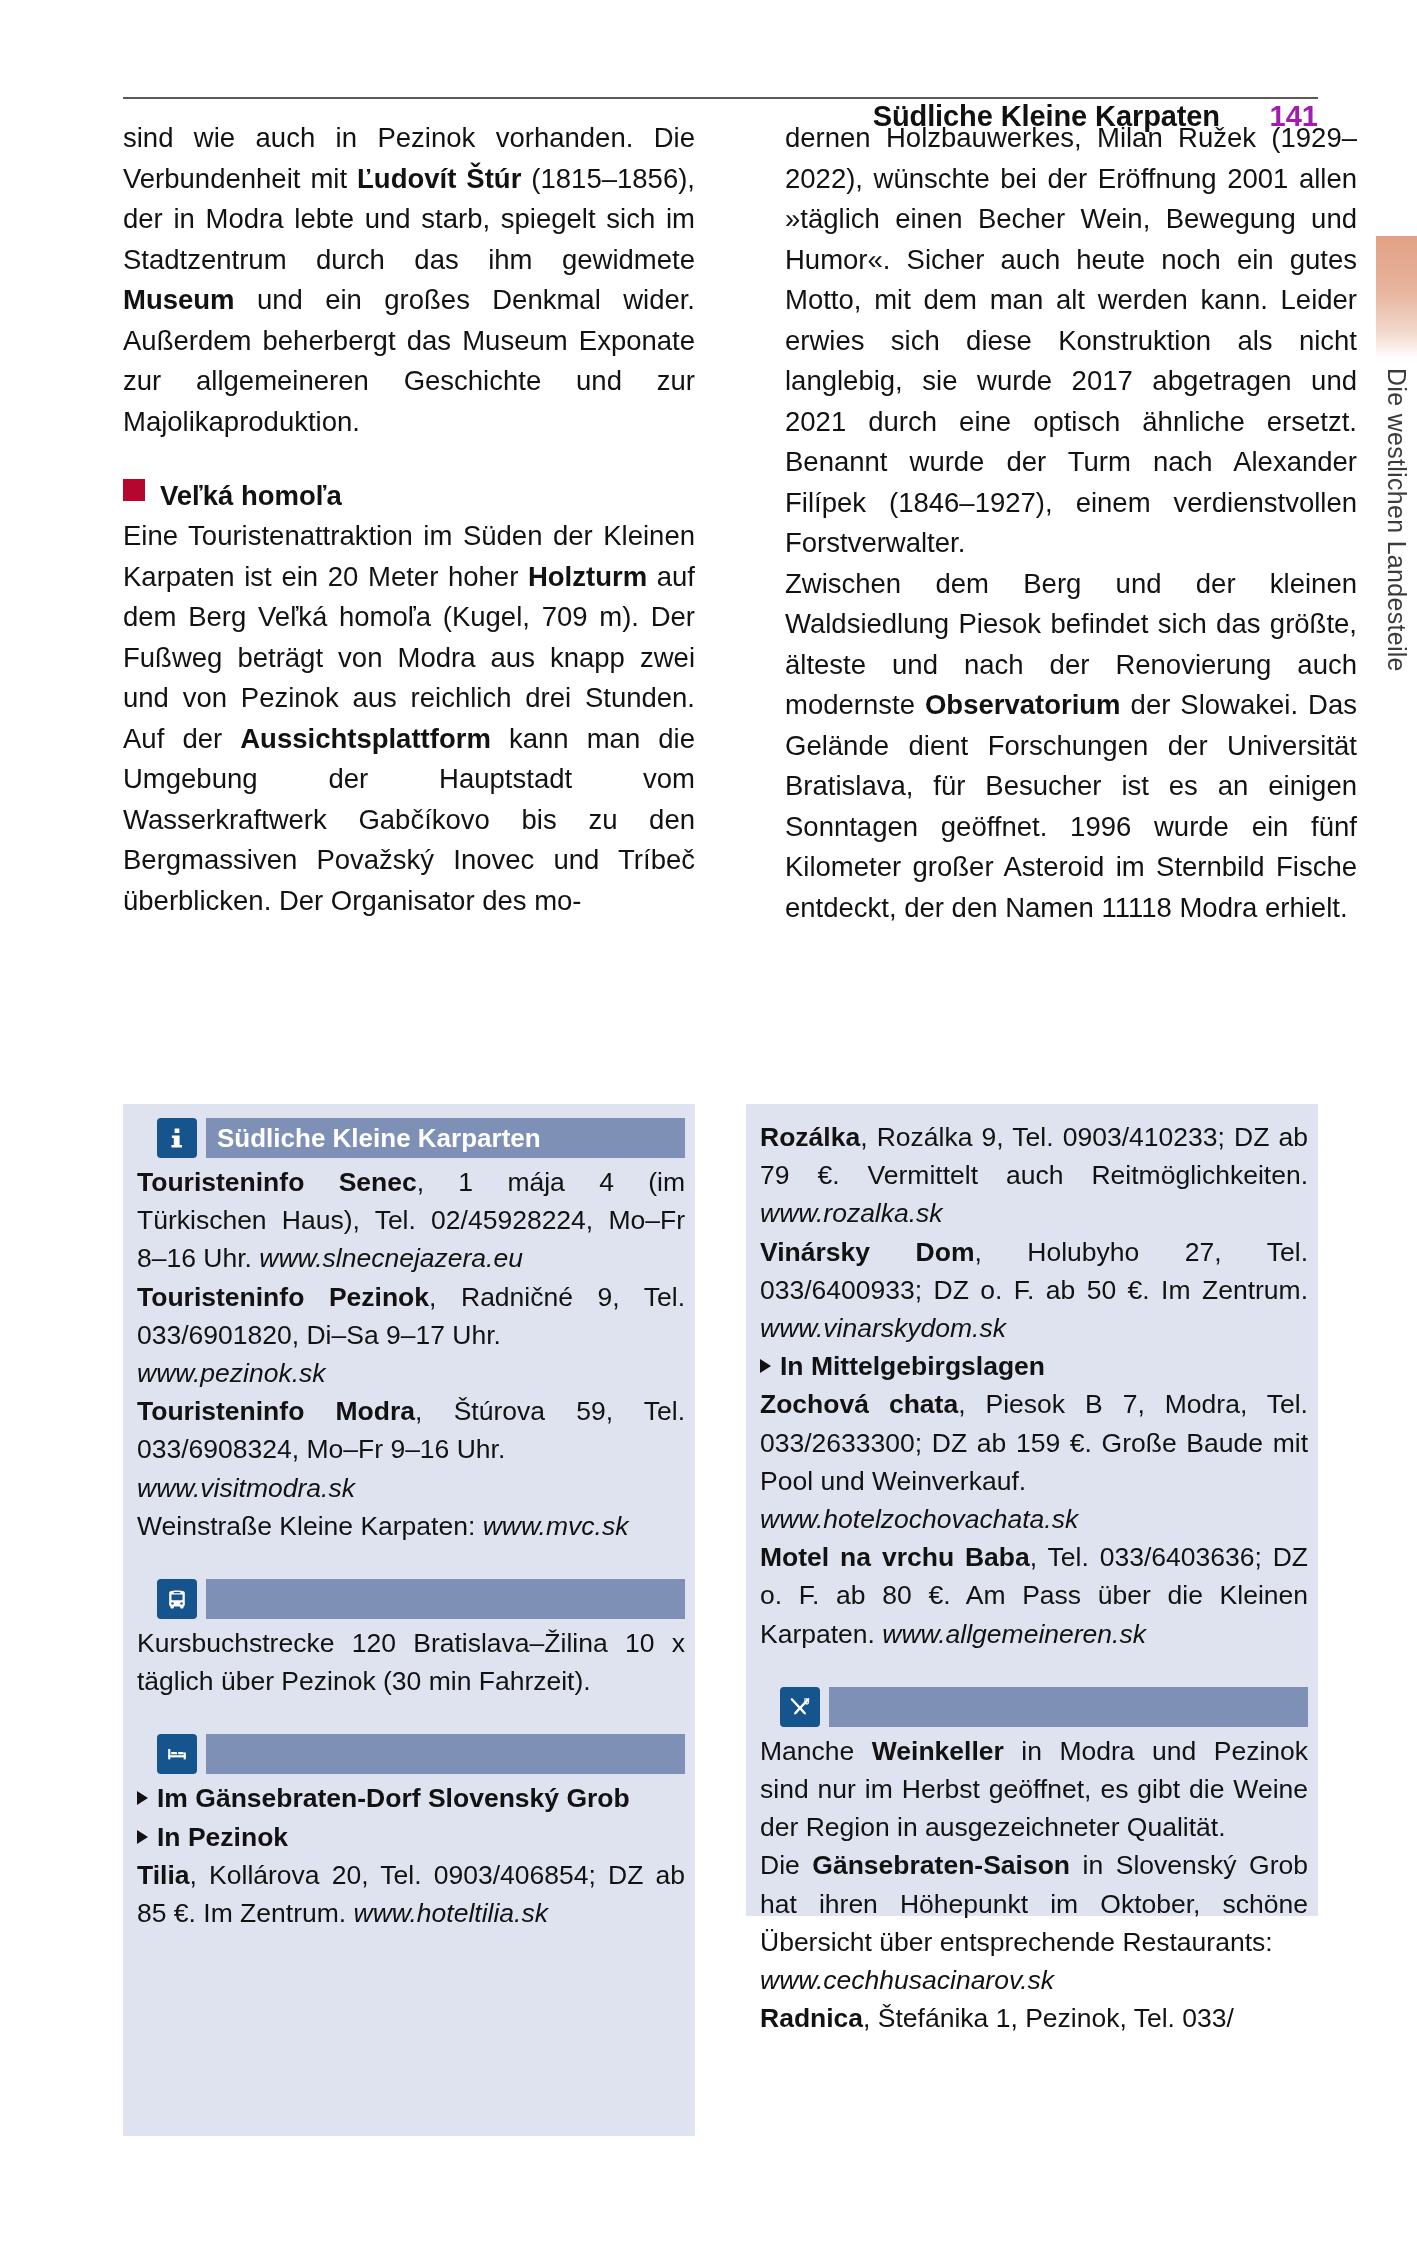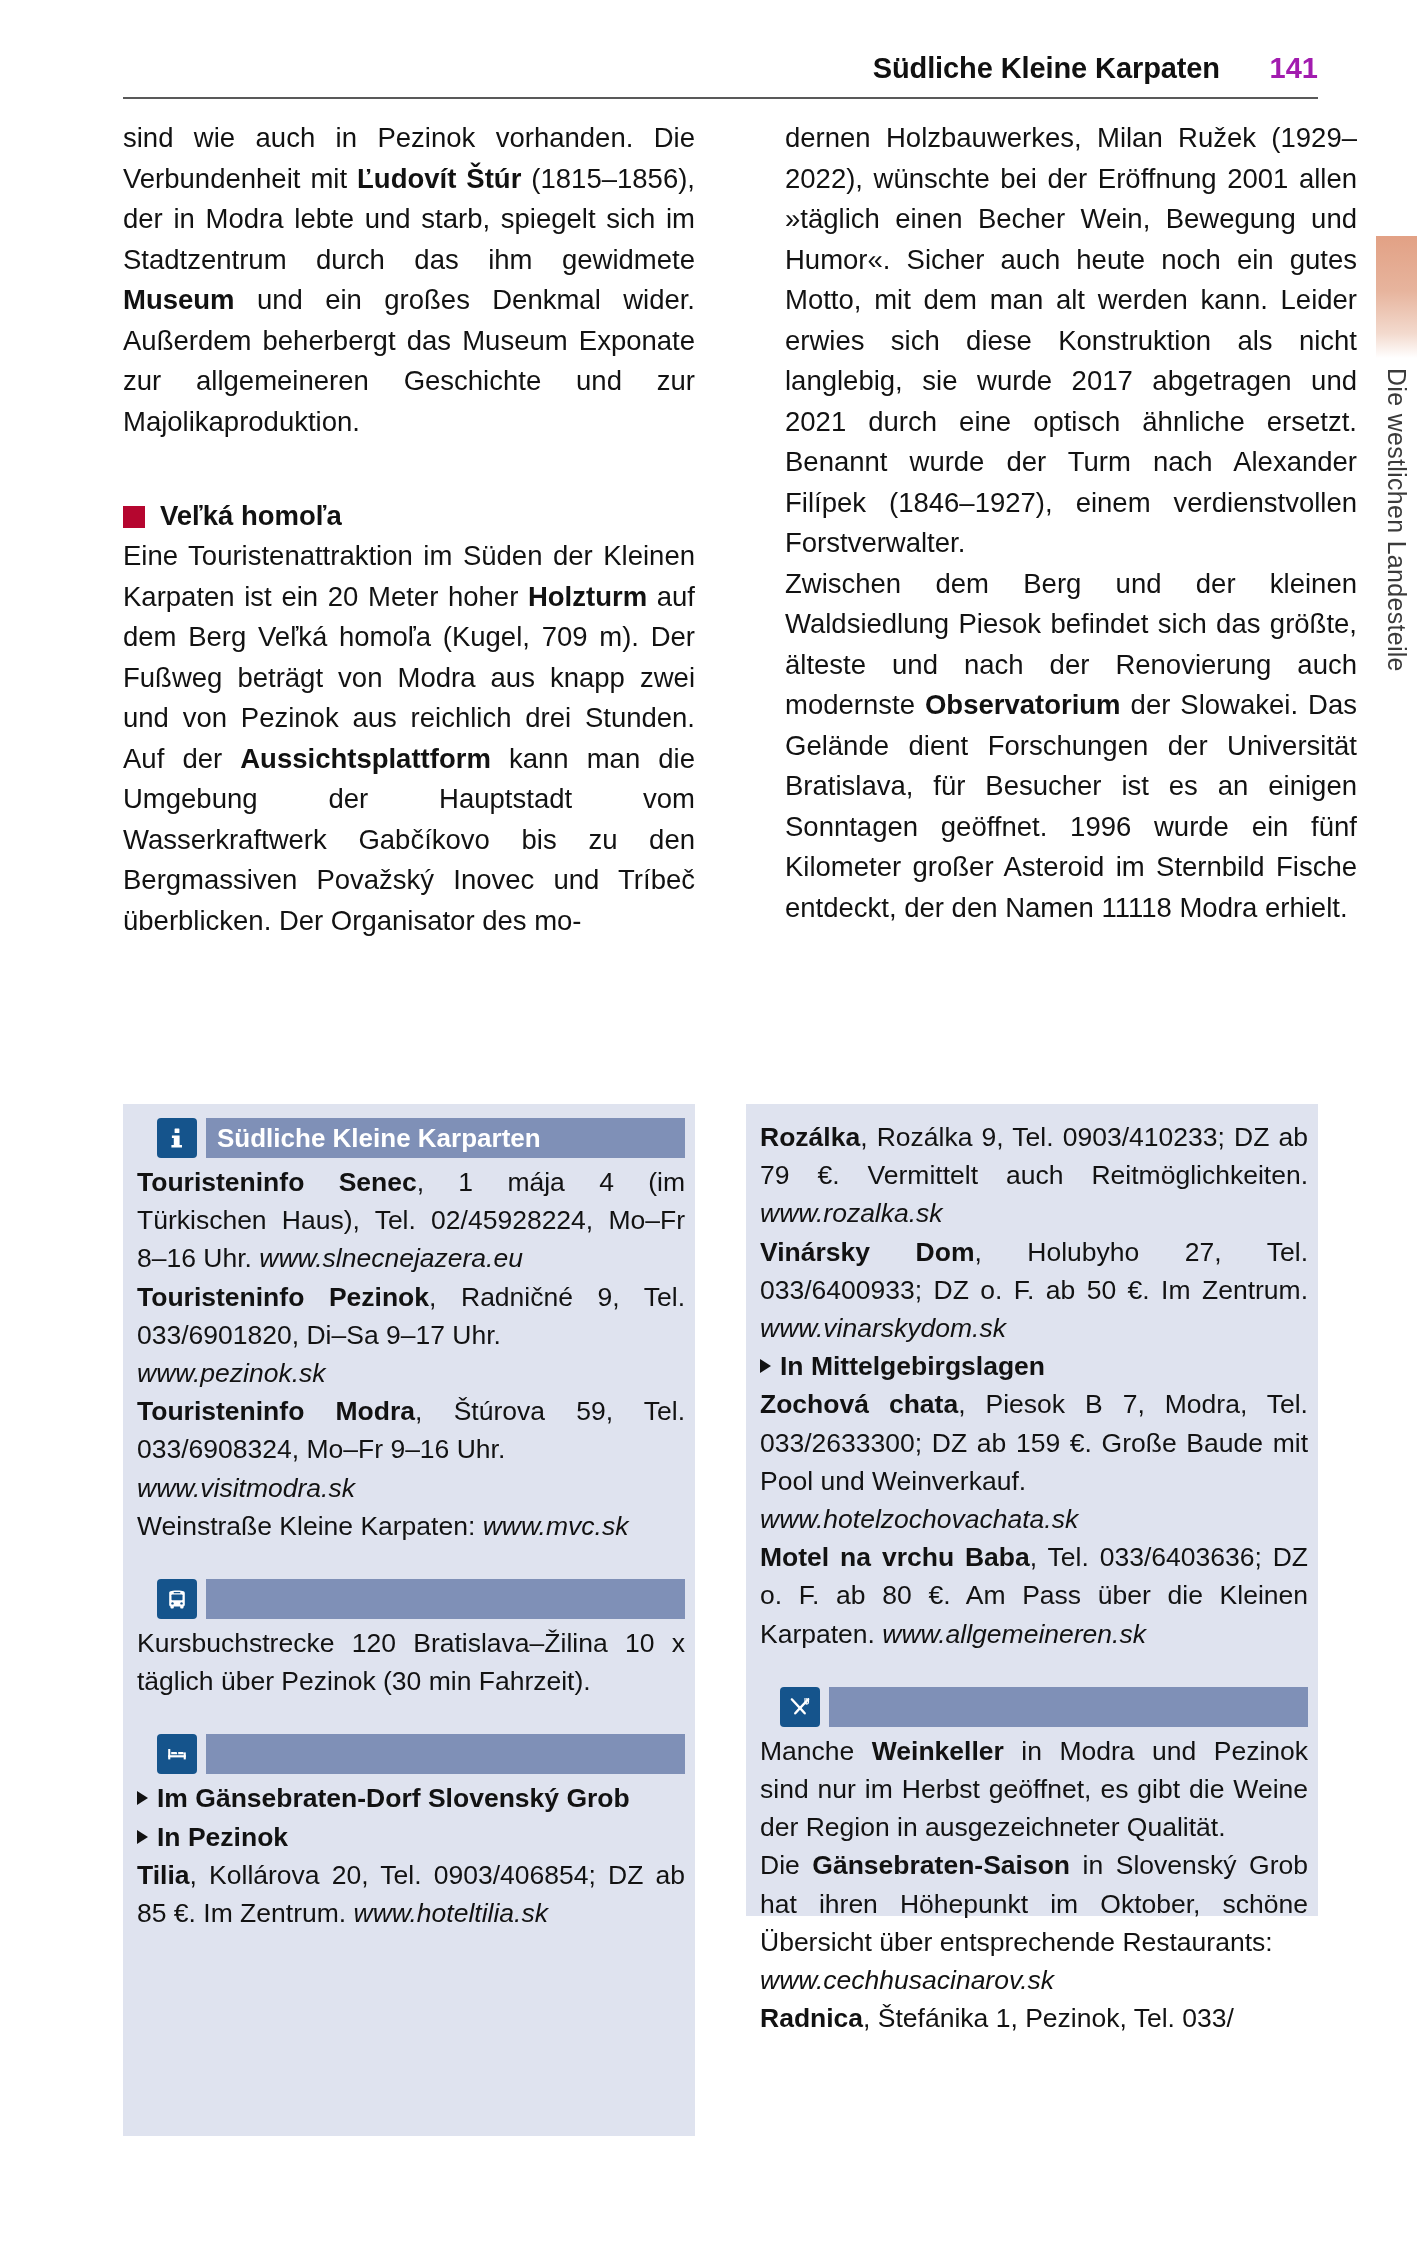--- a/index.html
+++ b/index.html
@@ -15,21 +15,21 @@
 
   
   .runhead{
     position:absolute;left:123px;top:52px;width:1195px;height:52px;
   }
   .runhead .rh-inner{
     display:flex;justify-content:flex-end;align-items:baseline;
     height:44px;
   }
   .rh-title{
-    font-size:29px;font-weight:bold;letter-spacing:-.1px;color:#111;
+    font-size:29px;font-weight:bold;letter-spacing:-.1px;color:#111;margin-top:48px;
   }
   .rh-page{
     font-size:29px;font-weight:bold;color:#a21caf;margin-left:44px;min-width:54px;text-align:right;
   }
   .rh-rule{
     position:absolute;left:0;top:45px;width:1195px;height:2px;background:#595959;
   }
 
   
   .col{position:absolute;top:118px;width:572px;}
@@ -40,22 +40,22 @@
     font-size:27.5px;line-height:40.5px;
     text-align:justify;text-justify:inter-word;
     margin:0 0 0 0;
     hyphens:manual;
   }
   .body-p + .body-p{margin-top:0;}
   .body-p b{font-weight:bold;}
 
   
   .sec-head{
-    display:flex;align-items:center;
-    margin:56px 0 2px 0;
+    display:flex;align-items:flex-start;
+    margin:36px 0 2px 0;
   }
   .sec-bullet{
     width:22px;height:22px;background:#b5062f;flex:0 0 auto;margin-right:15px;
     position:relative;top:1px;
   }
   .sec-title{font-size:27.5px;font-weight:bold;line-height:36px;}
 
   
   .infobox{
     position:absolute;

